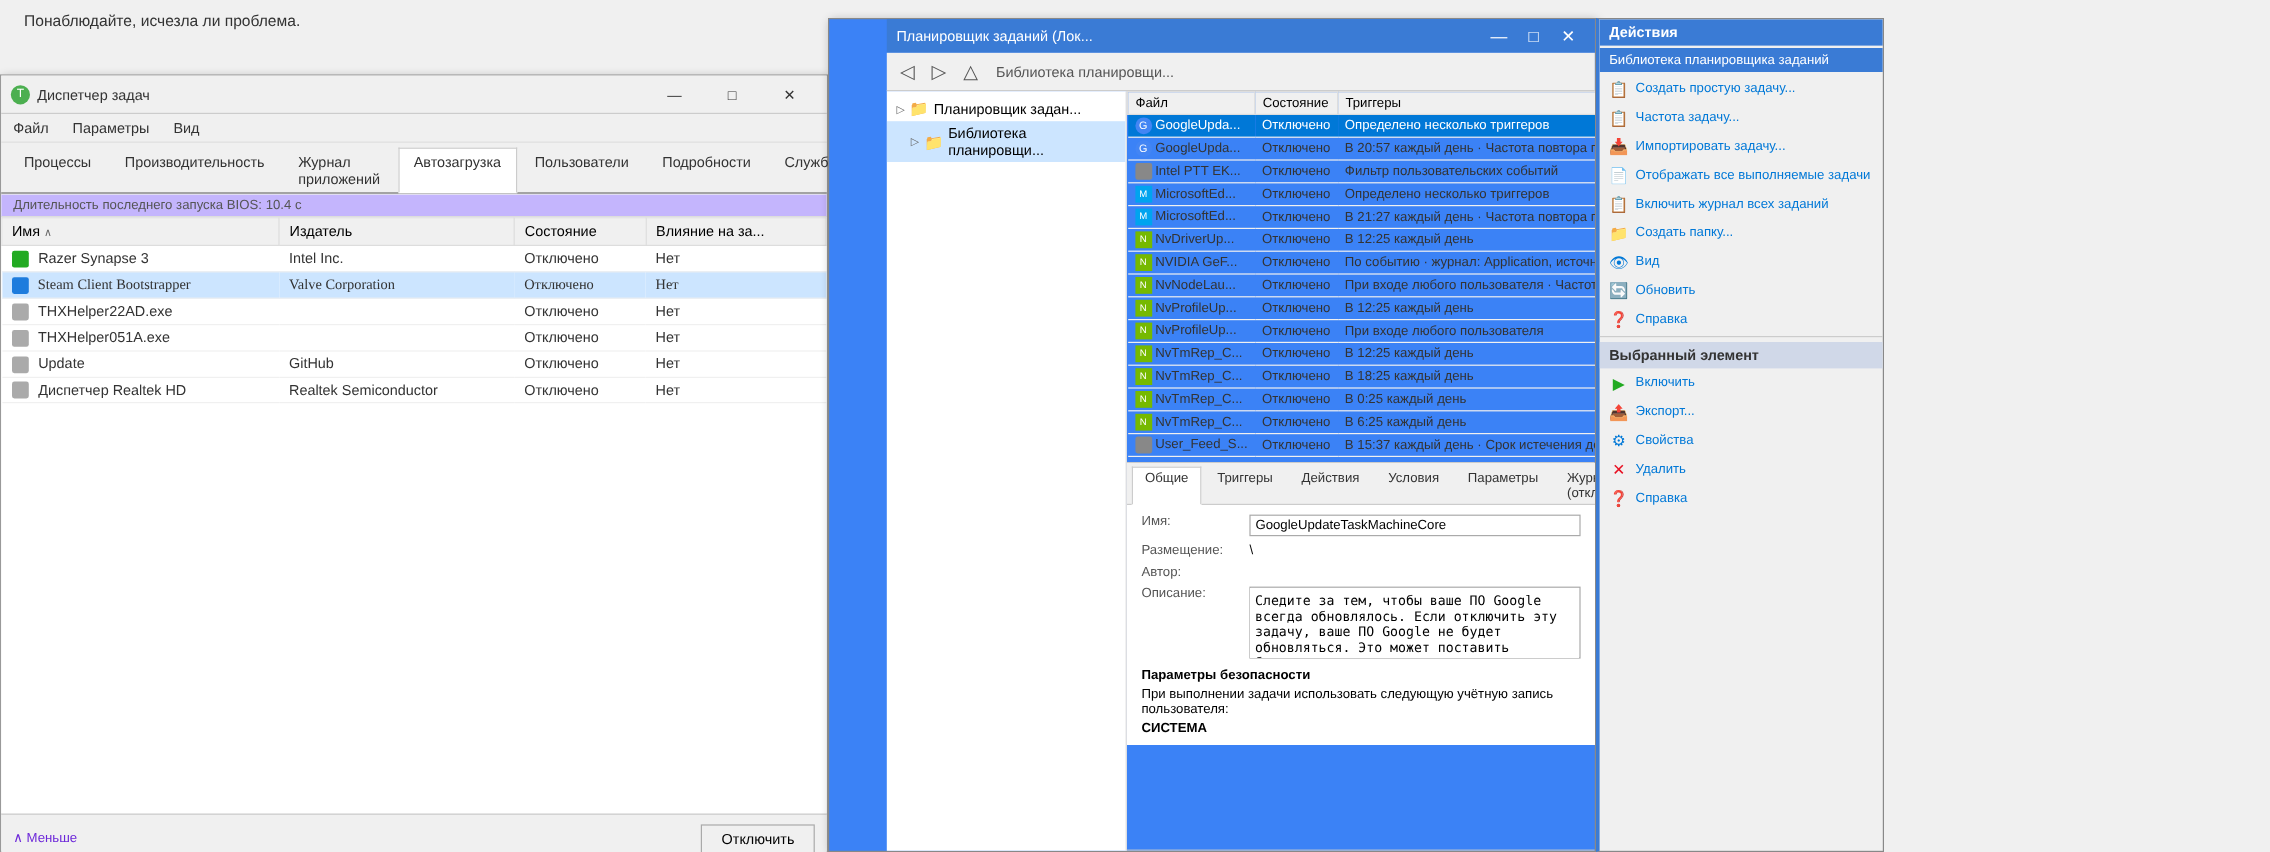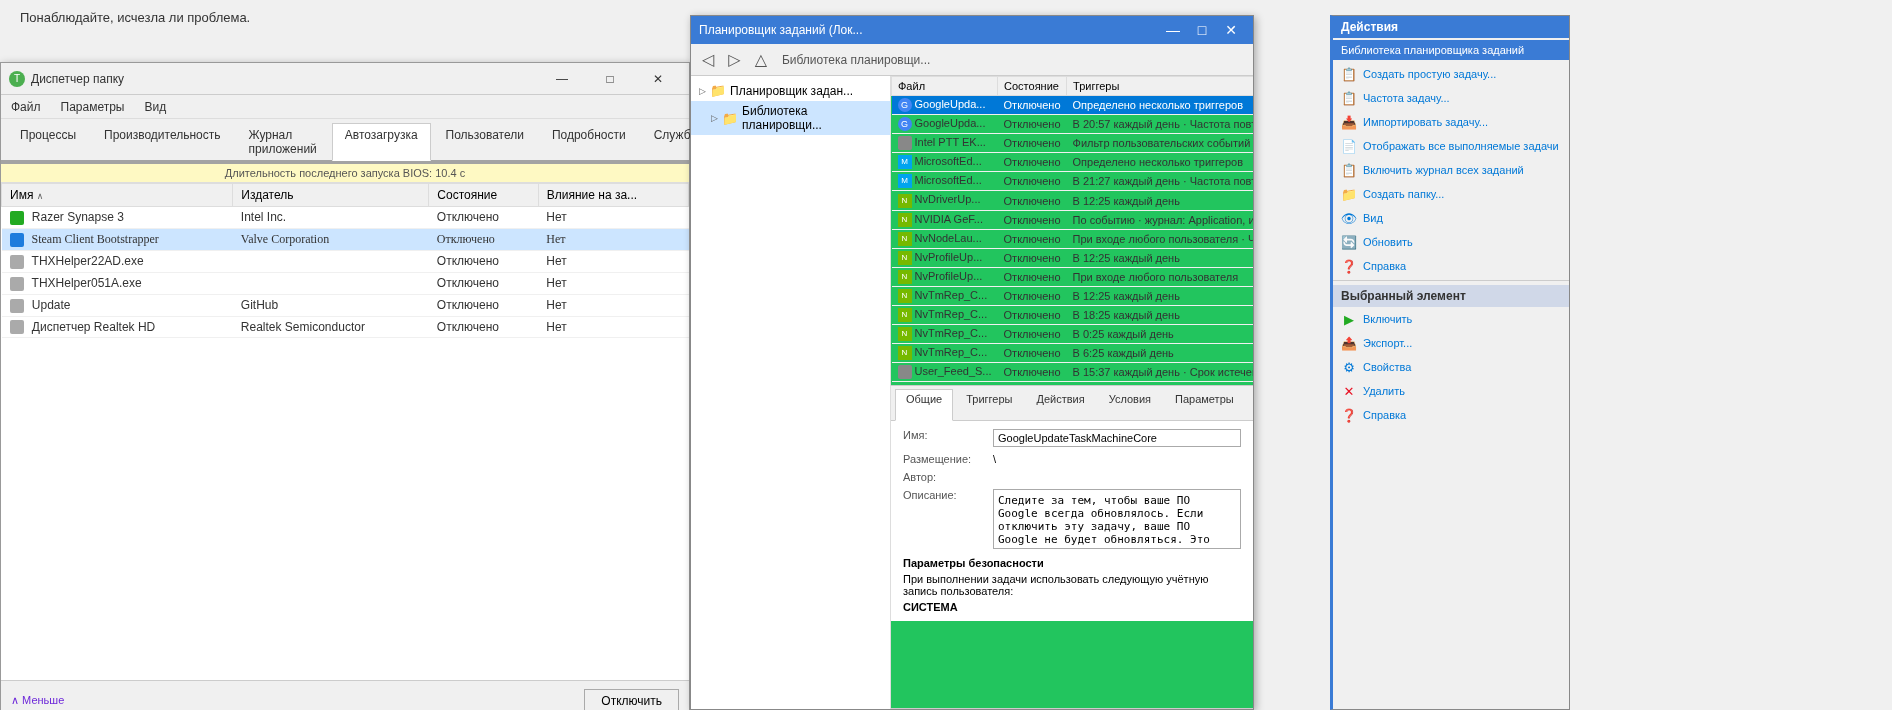--- a/index.html
+++ b/index.html
@@ -68,21 +68,21 @@
       height: 100%;
       display: flex; align-items: center;
       cursor: pointer;
       font-size: 12px;
       color: #333;
     }
 
     .tm-tabs {
       display: flex;
       background: #f0f0f0;
-      border-bottom: 4px solid #a3a3a3;
+      border-bottom: 2px solid #a3a3a3;
       padding: 4px 6px 0 6px;
       gap: 2px;
     }
     .tm-tab {
       padding: 4px 12px;
       font-size: 12px;
       cursor: pointer;
       border: 1px solid transparent;
       border-bottom: none;
       background: transparent;
@@ -97,25 +97,25 @@
 
     .tm-content {
       background: #fff;
       height: calc(100% - 130px);
       overflow: hidden;
       display: flex;
       flex-direction: column;
     }
 
     .tm-bios-bar {
-      background: #fef9c3;
+      background: #c4b5fd;
       padding: 3px 10px;
       font-size: 11px;
       color: #555;
-      text-align: center;
+      text-align: left;
       border-bottom: 1px solid #ddd;
     }
 
     .tm-table {
       width: 100%;
       border-collapse: collapse;
       flex: 1;
       overflow-y: auto;
     }
     .tm-table thead tr {
@@ -154,25 +154,26 @@
       font-size: 12px;
       background: #f0f0f0;
       border: 1px solid #aaa;
       cursor: pointer;
     }
 
     
     .task-scheduler {
       position: absolute;
       top: 15px; left: 690px;
-      width: 564px;
+      width: 640px;
       height: 695px;
-      background: #22c55e;
+      background: #3b82f6;
       border: 1px solid #888;
       box-shadow: 2px 2px 8px rgba(0,0,0,0.3);
+      padding-left: 48px;
     }
     .ts-titlebar {
       height: 28px;
       background: #3a7bd5;
       display: flex; align-items: center; justify-content: space-between;
       padding: 0 8px;
       color: white;
     }
     .ts-title-text { font-size: 12px; }
     .ts-controls { display: flex; gap: 1px; }
@@ -431,21 +432,21 @@
 
 <div class="bg-area">
   <span>Понаблюдайте, исчезла ли проблема.</span>
 </div>
 
 <div class="task-manager">
 
   <div class="tm-titlebar">
     <div class="tm-title-left">
       <div class="tm-icon">T</div>
-      <span class="tm-title-text">Диспетчер папку</span>
+      <span class="tm-title-text">Диспетчер задач</span>
     </div>
     <div class="tm-controls">
       <button class="tm-control-btn">—</button>
       <button class="tm-control-btn">□</button>
       <button class="tm-control-btn close">✕</button>
     </div>
   </div>
 
   <div class="tm-menubar">
     <div class="tm-menu-item">Файл</div>

